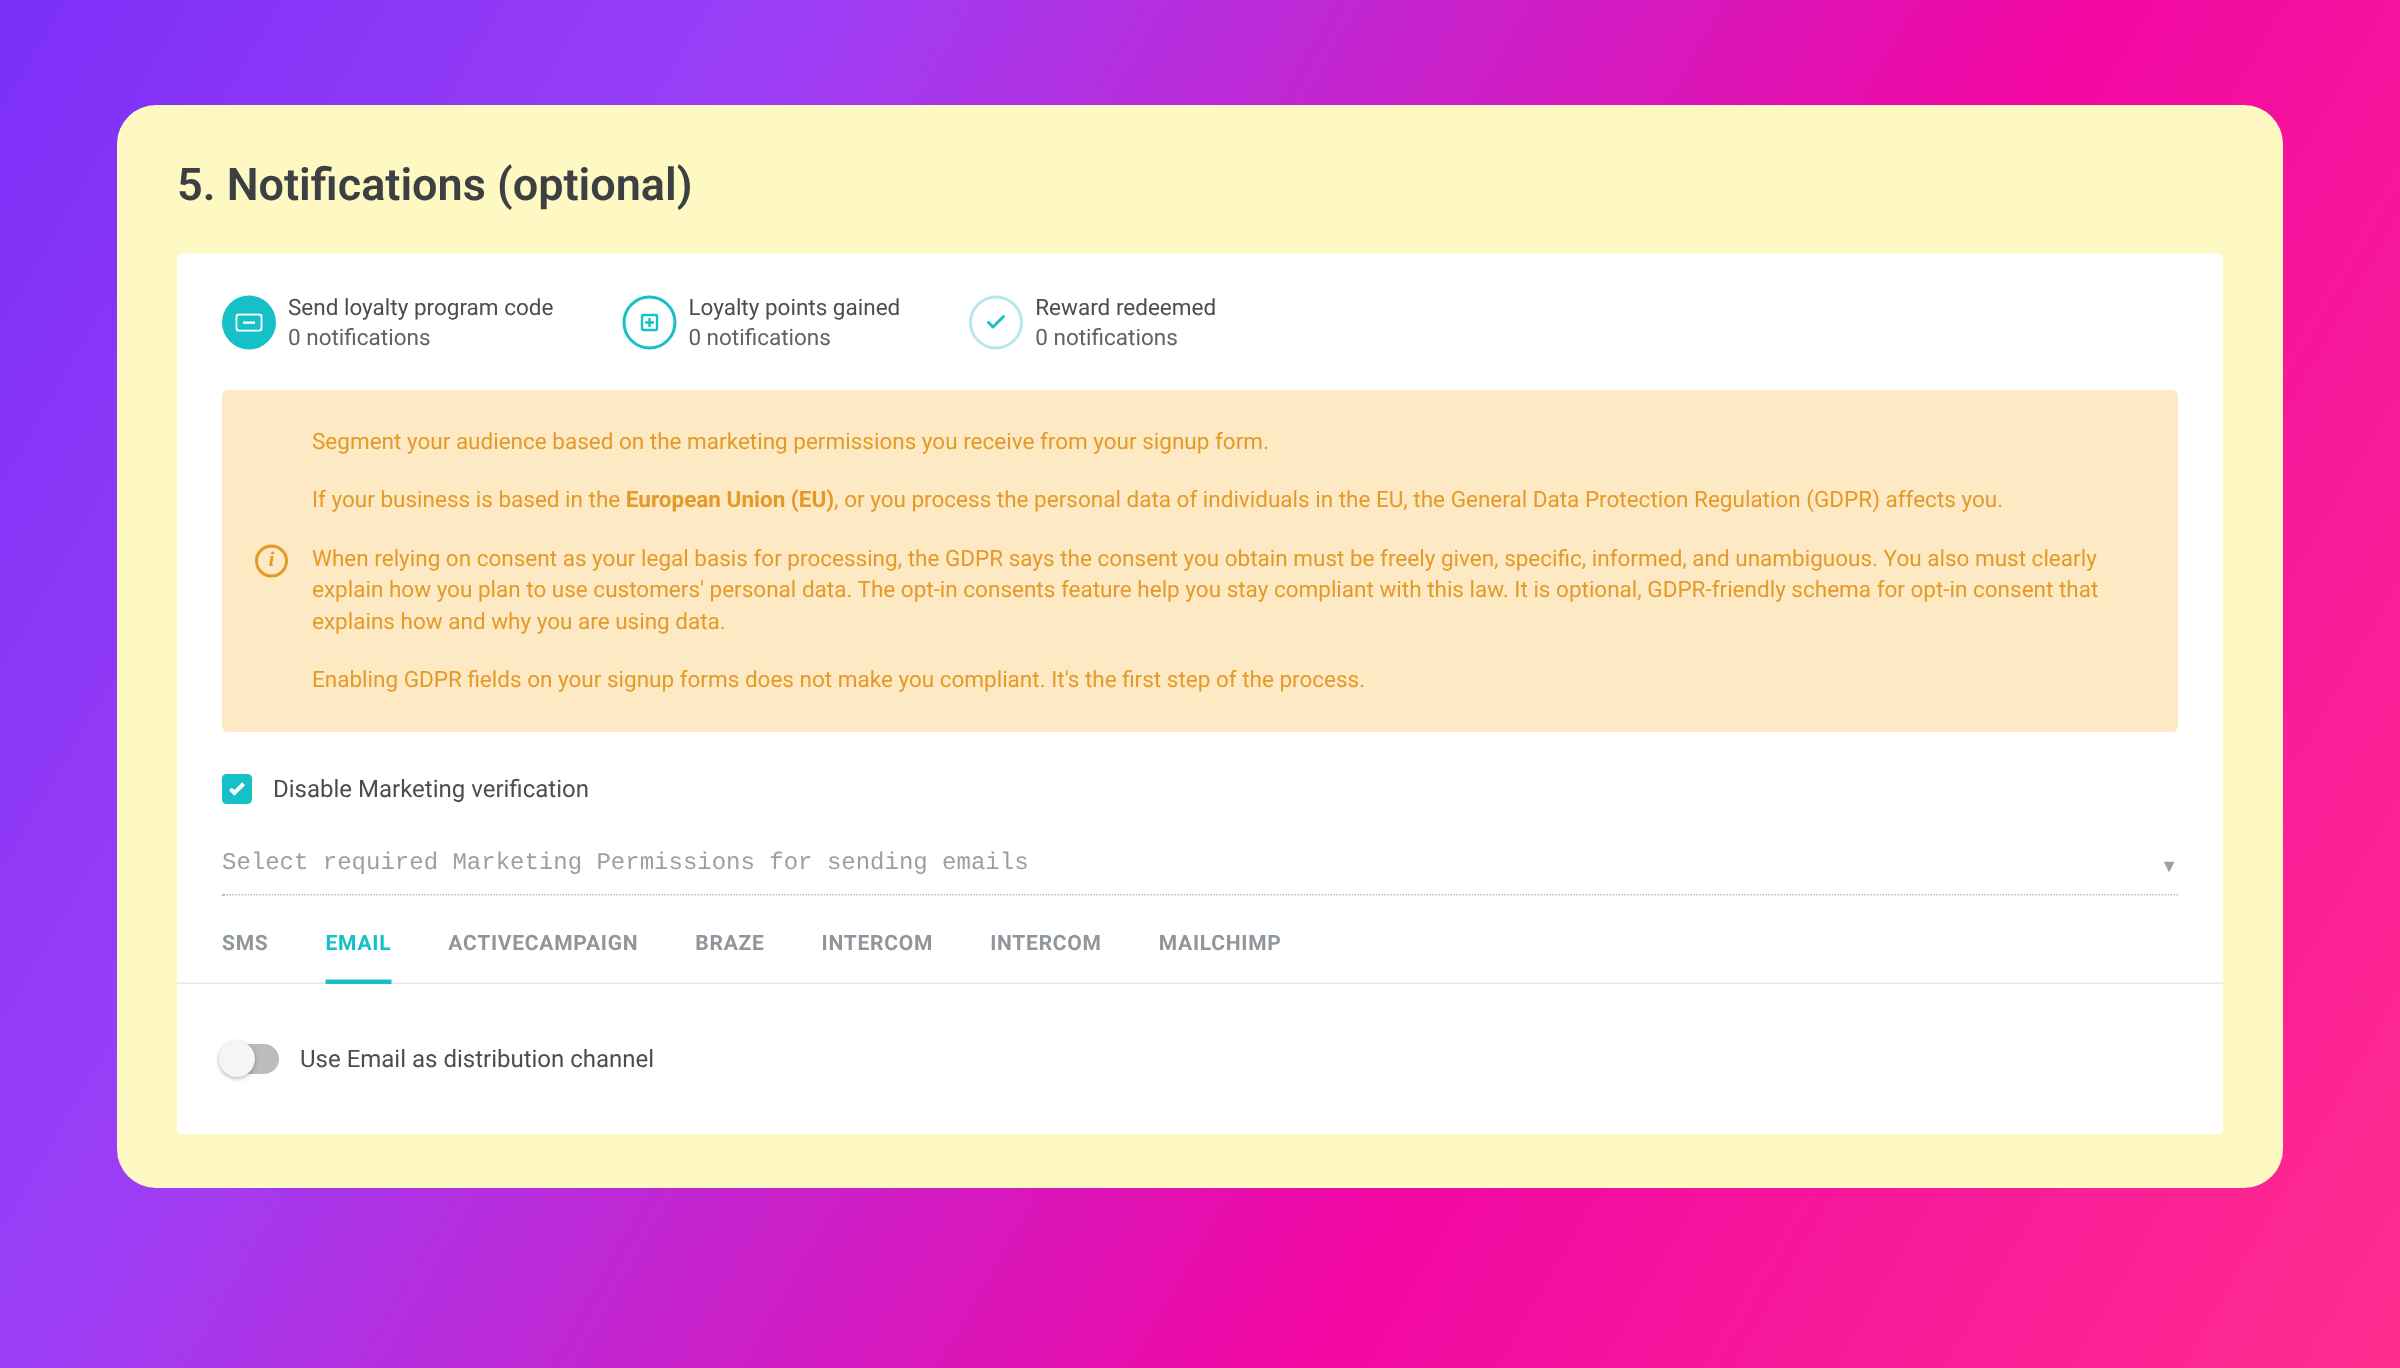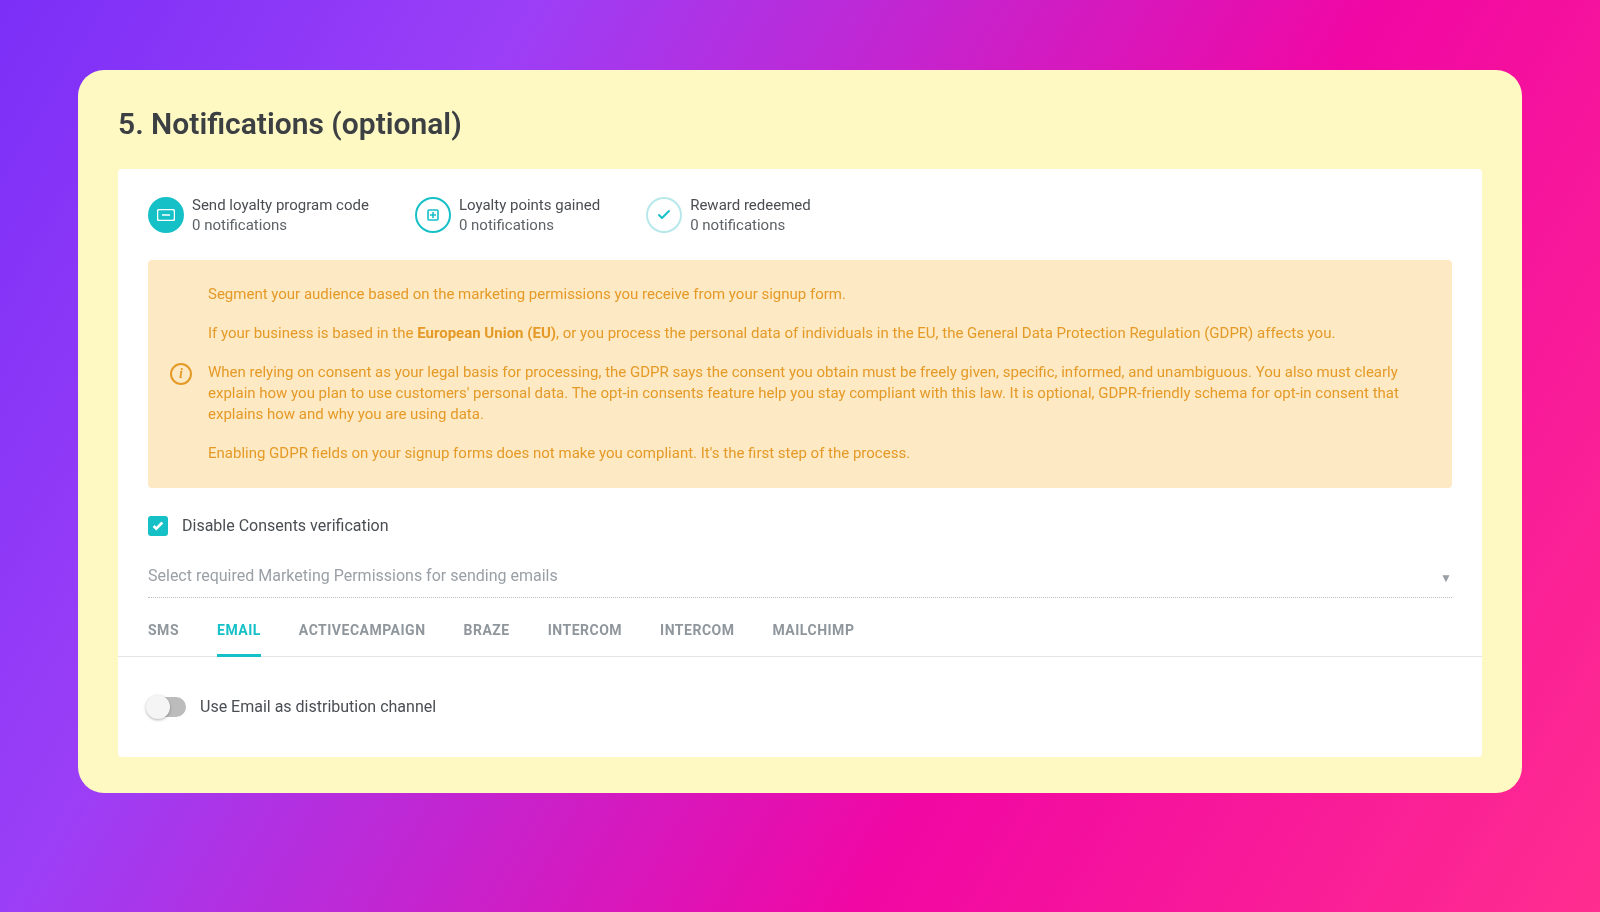--- a/index.html
+++ b/index.html
@@ -93,21 +93,21 @@
 .checkbox svg { width:14px; height:14px; stroke:#fff; stroke-width:3; fill:none; }
 .checkbox-label { font-size:16px; color:#4a4e52; }
 
 .select-row {
   padding: 8px 30px 6px 30px;
   display:flex; justify-content:space-between; align-items:flex-end;
   border-bottom:1px dotted #bdbdbd;
   margin: 0 30px;
   padding-left:0; padding-right:0;
 }
-.select-placeholder { font-size:16px; color:#9aa0a6; padding-bottom:6px; }
+.select-placeholder { font-size:16px; color:#9aa0a6; padding-bottom:6px;font-family:Liberation Mono, monospace; }
 .select-caret { color:#9aa0a6; font-size:12px; padding-bottom:6px; }
 
 .tabs {
   display:flex;
   padding: 14px 30px 0 30px;
   gap: 38px;
   border-bottom:1px solid #e6e6e6;
   margin: 0 0px;
 }
 .tab {
@@ -205,21 +205,21 @@
       <p>When relying on consent as your legal basis for processing, the GDPR says the consent you obtain must be freely given, specific, informed, and unambiguous. You also must clearly explain how you plan to use customers' personal data. The opt-in consents feature help you stay compliant with this law. It is optional, GDPR-friendly schema for opt-in consent that explains how and why you are using data.</p>
       <p>Enabling GDPR fields on your signup forms does not make you compliant. It's the first step of the process.</p>
     </div>
 
     <div class="checkbox-row">
       <div class="checkbox">
         <svg viewBox="0 0 16 16">
             <path d="M3 8l3 3 7-7"></path>
           </svg>
       </div>
-      <span class="checkbox-label">Disable Consents verification</span>
+      <span class="checkbox-label">Disable Marketing verification</span>
     </div>
 
     <div class="select-row" style="margin-left:30px; margin-right:30px;">
       <span class="select-placeholder">Select required Marketing Permissions for sending emails</span>
       <span class="select-caret">▼</span>
     </div>
 
     <div class="tabs">
       <div class="tab">SMS</div>
       <div class="tab active">EMAIL</div>

